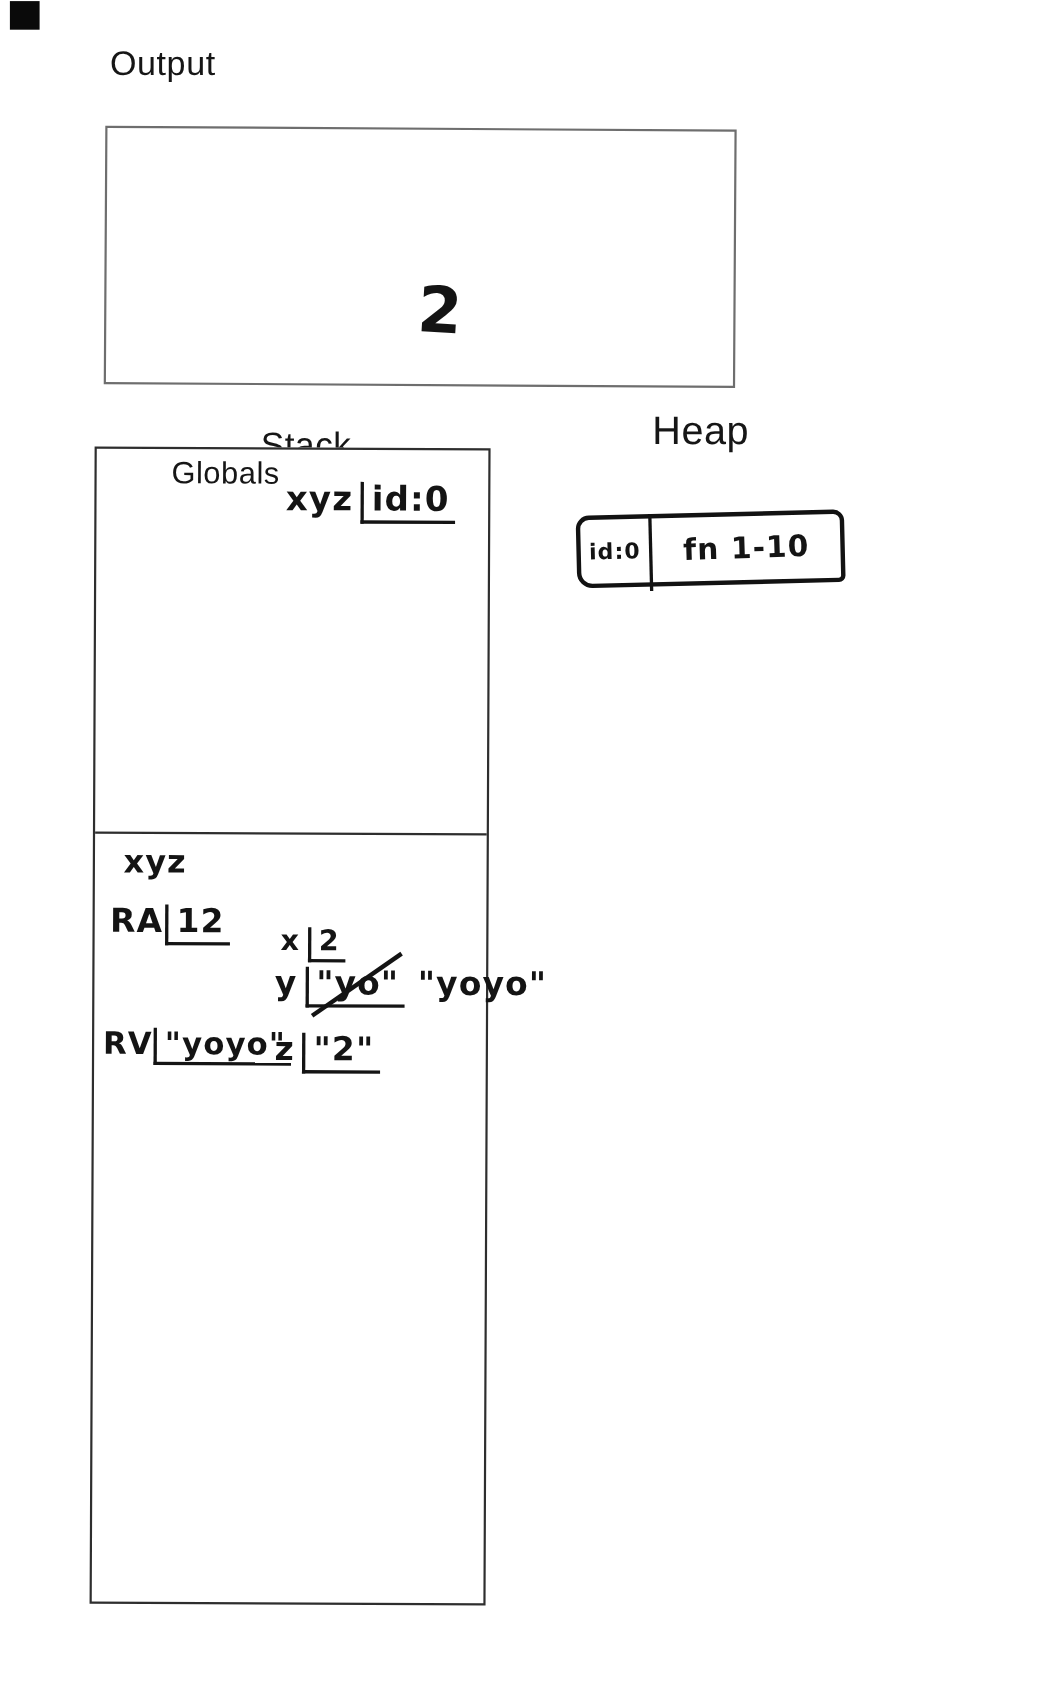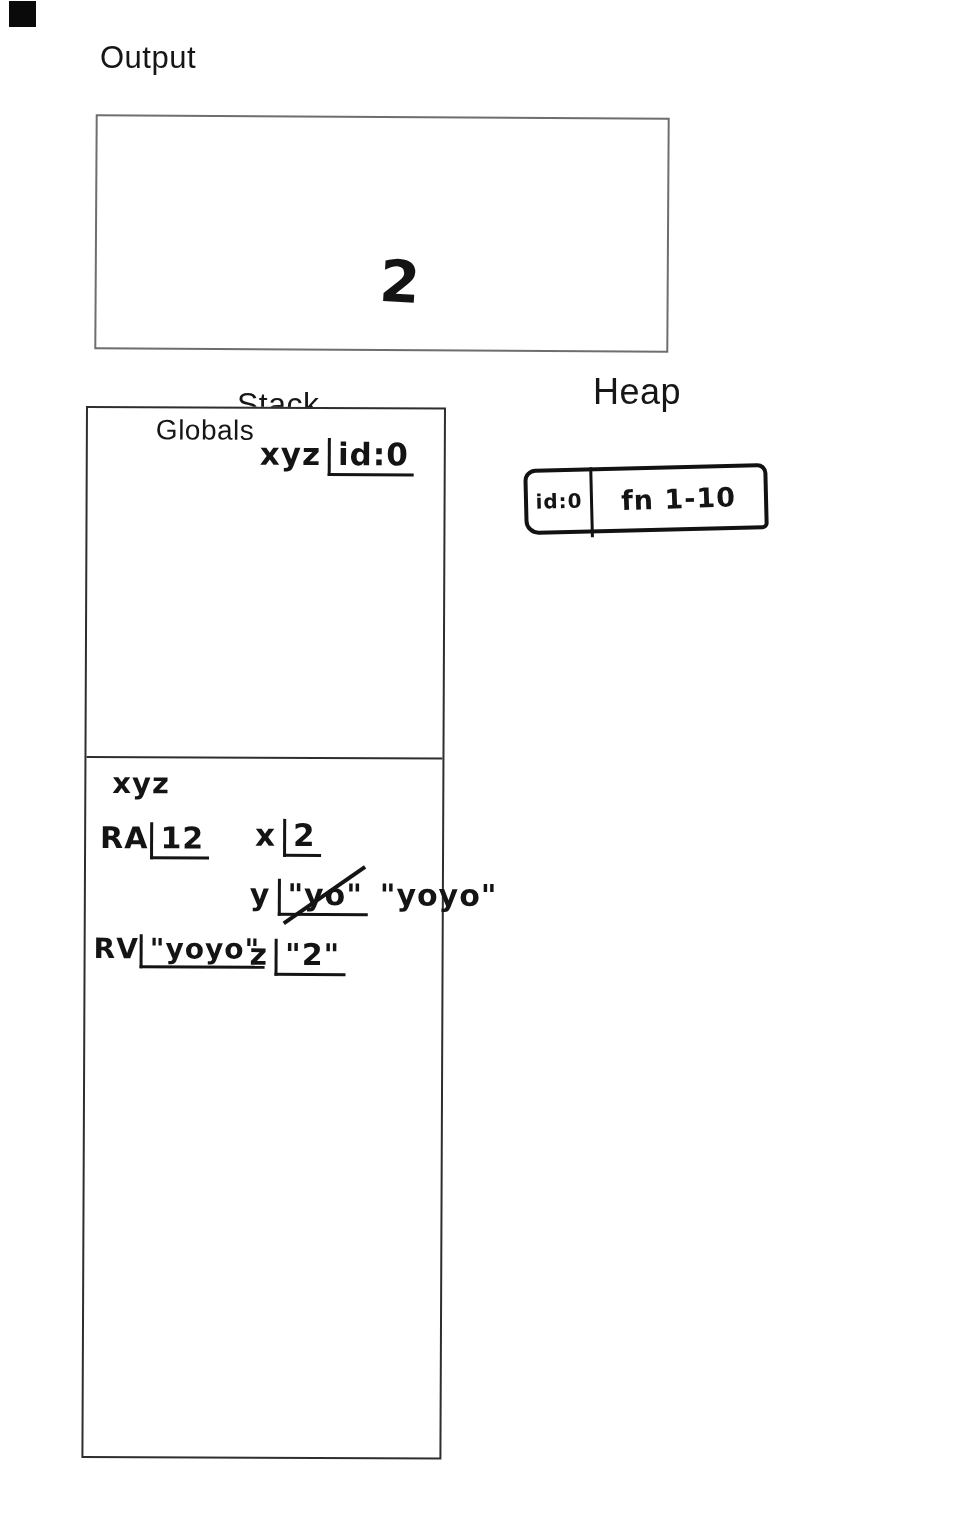--- a/index.html
+++ b/index.html
@@ -98,21 +98,21 @@
     background: #141414;
     transform: rotate(-35deg);
   }
 
   .new-val { margin-left: 12px; }
 
   
   .g-binding   { left: 172px; top: 27px;  font-size: 31px; text-align: right; }
   .frame-name  { left: 26px;  top: 358px; font-size: 29px; }
   .row-ra      { left: 14px;  top: 412px; font-size: 30px; }
-  .row-x       { left: 169px; top: 408px; font-size: 31px; }
+  .row-x       { left: 169px; top: 432px; font-size: 26px; }
   .row-y       { left: 164px; top: 468px; font-size: 30px; }
   .row-rv      { left: 8px;   top: 524px; font-size: 28px; }
   .row-z       { left: 164px; top: 528px; font-size: 30px; }
 
   
   .heap-obj {
     left: 524px; top: 466px;
     width: 236px; height: 58px;
     border: 4px solid #121212;
     border-radius: 12px 10px 6px 14px;

